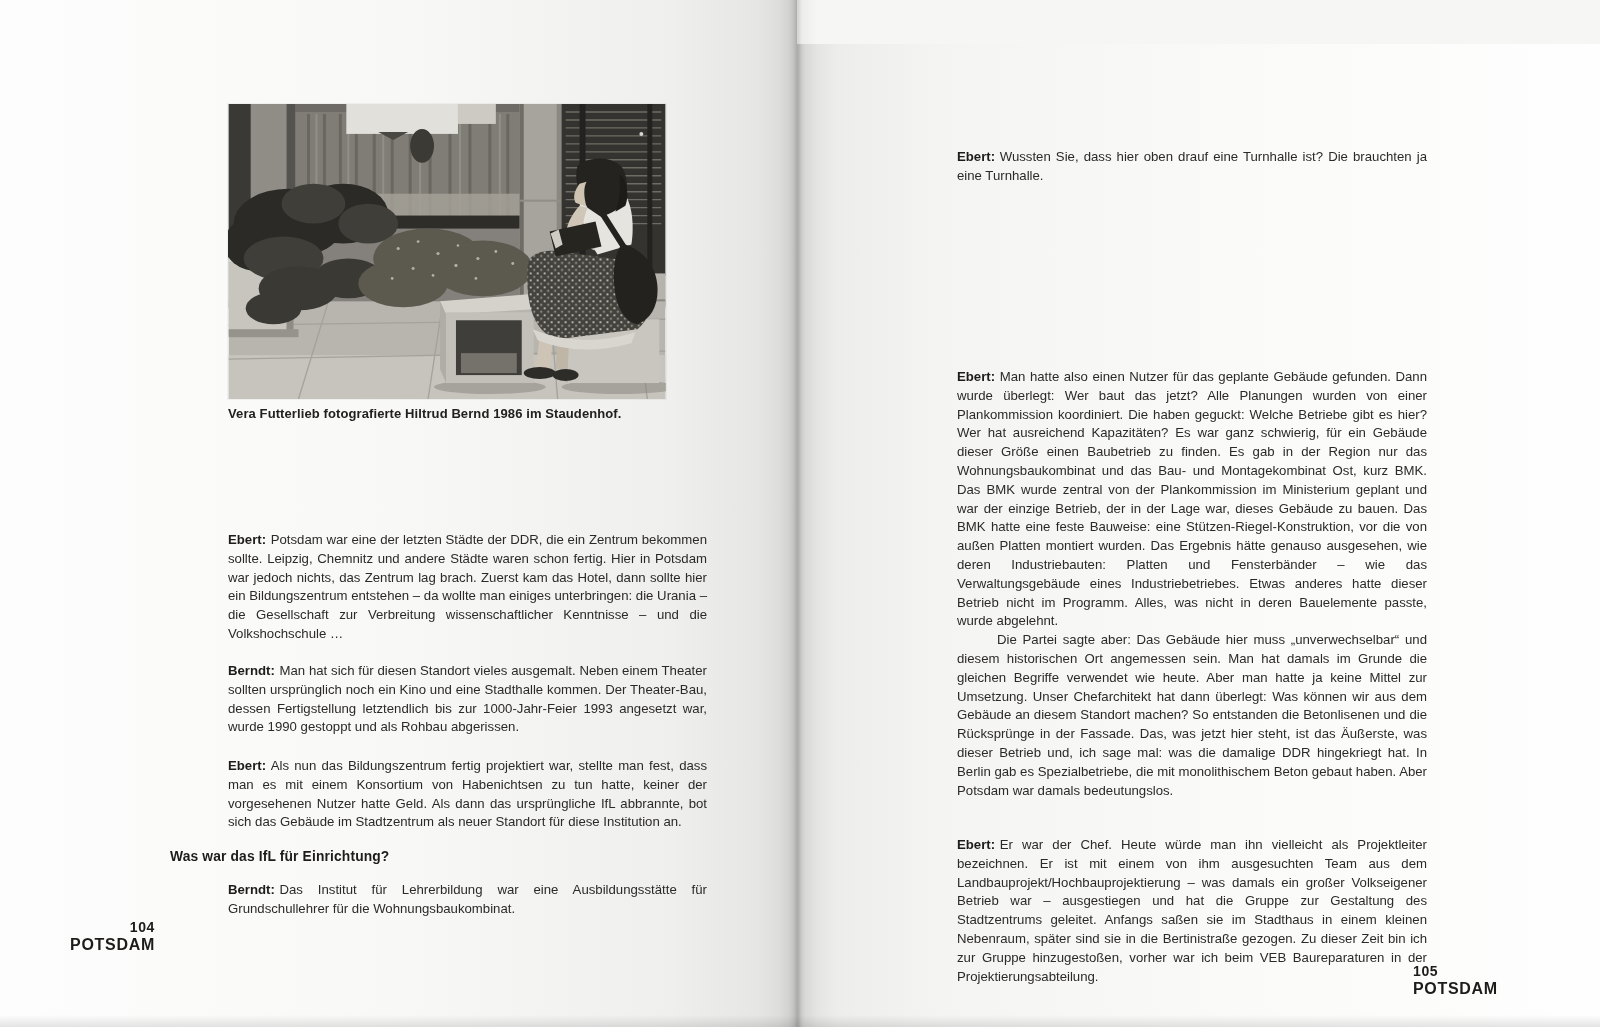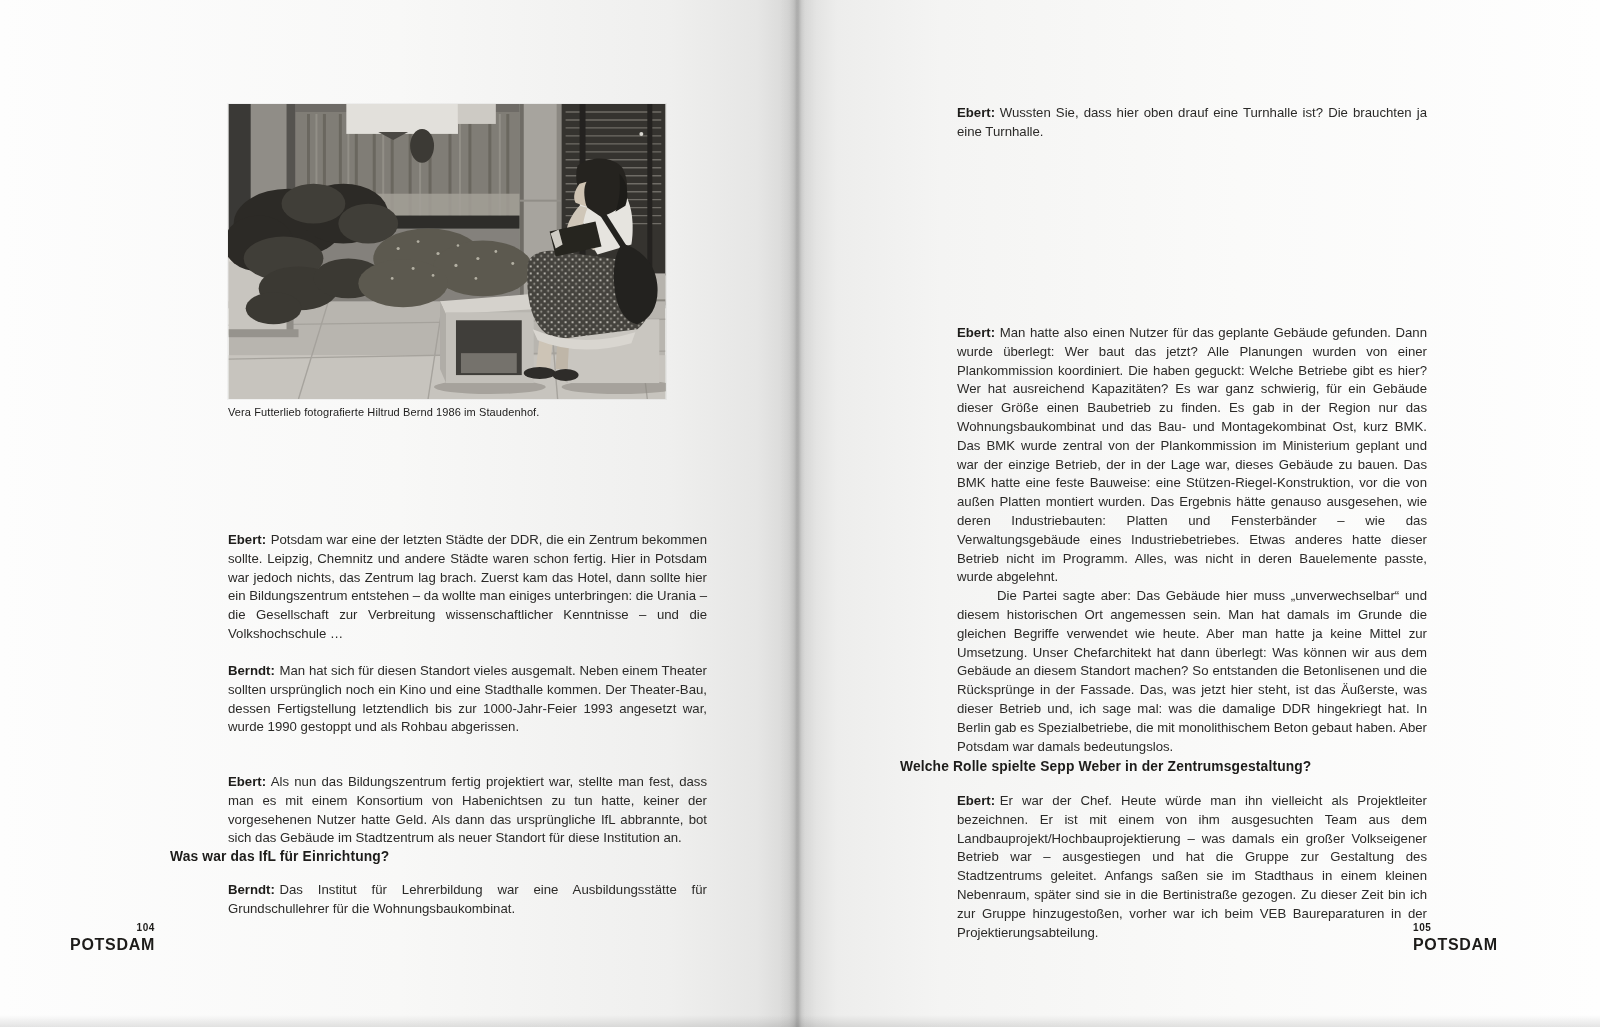--- a/index.html
+++ b/index.html
@@ -3,35 +3,35 @@
 <meta charset="utf-8">
 <style>
   html,body{margin:0;padding:0;background:#ffffff;}
   body{width:1600px;height:1027px;overflow:hidden;
        font-family:"Liberation Sans",sans-serif;color:#21201e;}
   .spread{position:relative;width:1600px;height:1027px;background:#f6f6f5;}
   .page{position:absolute;top:0;bottom:0;}
   .page-left{left:0;width:797px;
     background:linear-gradient(90deg,#fdfdfd 0%,#f8f8f7 50%,#efefee 84%,#e6e6e5 95%,#d9d9d8 99%,#c2c2c1 100%);}
   .page-right{left:797px;width:803px;
-    background:linear-gradient(90deg,#c6c6c5 0%,#dfdfde 1%,#ededec 5%,#f4f4f3 18%,#fafaf9 55%,#fefefe 100%);}
+    background:linear-gradient(90deg,#c6c6c5 0%,#dfdfde 1%,#ededec 5%,#f4f4f3 18%,#fafaf9 55%,#fefefe 100%);margin-top:44px;}
   .gutter{position:absolute;left:779px;top:0;bottom:0;width:38px;pointer-events:none;
     background:linear-gradient(90deg,rgba(0,0,0,0) 0%,rgba(0,0,0,0.05) 40%,rgba(0,0,0,0.14) 50%,rgba(0,0,0,0.04) 60%,rgba(0,0,0,0) 100%);}
   .edge-bottom{position:absolute;left:0;right:0;bottom:0;height:12px;pointer-events:none;
     background:linear-gradient(180deg,rgba(0,0,0,0) 0%,rgba(0,0,0,0.10) 100%);}
   .abs{position:absolute;}
   .q{font-weight:bold;font-size:13.8px;line-height:21px;text-align:justify;
      letter-spacing:0.15px;color:#1d1c1a;}
   .a{font-size:13.2px;line-height:18.8px;text-align:justify;color:#2b2a28;}
   .a p{margin:0;}
   .a .indent{text-indent:40px;}
   .spk{font-weight:bold;color:#1d1c1a;margin-right:0.35em;}
-  .caption{font-weight:normal;font-size:11px;letter-spacing:0.1px;color:#222120;}
+  .caption{font-weight:bold;font-size:13px;letter-spacing:0.1px;color:#222120;}
   .folio{font-weight:bold;color:#1d1c1a;line-height:17px;}
-  .folio .num{font-size:10px;letter-spacing:0.6px;}
+  .folio .num{font-size:14px;letter-spacing:0.6px;}
   .folio .city{font-size:16px;letter-spacing:0.7px;}
   .folio-left{text-align:right;}
   figure{margin:0;}
   .photo{box-shadow:0 0 0 1px rgba(0,0,0,0.04);}
 </style>
 </head>
 <body>
 
 <div class="spread">
 
@@ -209,21 +209,21 @@
 
 
     <div class="abs a" style="left:228px;top:531px;width:479px;">
       <p><b class="spk">Ebert:</b><span>Potsdam war eine der letzten Städte der DDR, die ein Zentrum bekommen sollte. Leipzig, Chemnitz und andere Städte waren schon fertig. Hier in Potsdam war jedoch nichts, das Zentrum lag brach. Zuerst kam das Hotel, dann sollte hier ein Bildungszentrum entstehen – da wollte man einiges unterbringen: die Urania – die Gesellschaft zur Verbreitung wissenschaftlicher Kenntnisse – und die Volkshochschule …</span></p>
     </div>
 
     <div class="abs a" style="left:228px;top:662px;width:479px;">
       <p><b class="spk">Berndt:</b><span>Man hat sich für diesen Standort vieles ausgemalt. Neben einem Theater sollten ursprünglich noch ein Kino und eine Stadthalle kommen. Der Theater-Bau, dessen Fertigstellung letztendlich bis zur 1000-Jahr-Feier 1993 angesetzt war, wurde 1990 gestoppt und als Rohbau abgerissen.</span></p>
     </div>
 
-    <div class="abs a" style="left:228px;top:757px;width:479px;margin-top:16px;">
+    <div class="abs a" style="left:228px;top:757px;width:479px;">
       <p><b class="spk">Ebert:</b><span>Als nun das Bildungszentrum fertig projektiert war, stellte man fest, dass man es mit einem Konsortium von Habenichtsen zu tun hatte, keiner der vorgesehenen Nutzer hatte Geld. Als dann das ursprüngliche IfL abbrannte, bot sich das Gebäude im Stadtzentrum als neuer Standort für diese Institution an.</span></p>
     </div>
 
     <div class="abs q" style="left:170px;top:846px;width:552px;text-align:left;">Was war das IfL für Einrichtung?</div>
 
     <div class="abs a" style="left:228px;top:881px;width:479px;">
       <p><b class="spk">Berndt:</b><span>Das Institut für Lehrerbildung war eine Ausbildungsstätte für Grundschullehrer für die Wohnungsbaukombinat.</span></p>
     </div>
 
     <div class="abs folio folio-left" style="left:55px;top:919px;width:100px;">
@@ -238,21 +238,20 @@
       <p><b class="spk">Ebert:</b><span>Wussten Sie, dass hier oben drauf eine Turnhalle ist? Die brauchten ja eine Turnhalle.</span></p>
     </div>
 
 
 
     <div class="abs a" style="left:160px;top:324px;width:470px;">
       <p><b class="spk">Ebert:</b><span>Man hatte also einen Nutzer für das geplante Gebäude gefunden. Dann wurde überlegt: Wer baut das jetzt? Alle Planungen wurden von einer Plankommission koordiniert. Die haben geguckt: Welche Betriebe gibt es hier? Wer hat ausreichend Kapazitäten? Es war ganz schwierig, für ein Gebäude dieser Größe einen Baubetrieb zu finden. Es gab in der Region nur das Wohnungsbaukombinat und das Bau- und Montagekombinat Ost, kurz BMK. Das BMK wurde zentral von der Plankommission im Ministerium geplant und war der einzige Betrieb, der in der Lage war, dieses Gebäude zu bauen. Das BMK hatte eine feste Bauweise: eine Stützen-Riegel-Konstruktion, vor die von außen Platten montiert wurden. Das Ergebnis hätte genauso ausgesehen, wie deren Industriebauten: Platten und Fensterbänder – wie das Verwaltungsgebäude eines Industriebetriebes. Etwas anderes hatte dieser Betrieb nicht im Programm. Alles, was nicht in deren Bauelemente passte, wurde abgelehnt.</span></p>
       <p class="indent">Die Partei sagte aber: Das Gebäude hier muss „unverwechselbar“ und diesem historischen Ort angemessen sein. Man hat damals im Grunde die gleichen Begriffe verwendet wie heute. Aber man hatte ja keine Mittel zur Umsetzung. Unser Chefarchitekt hat dann überlegt: Was können wir aus dem Gebäude an diesem Standort machen? So entstanden die Betonlisenen und die Rücksprünge in der Fassade. Das, was jetzt hier steht, ist das Äußerste, was dieser Betrieb und, ich sage mal: was die damalige DDR hingekriegt hat. In Berlin gab es Spezialbetriebe, die mit monolithischem Beton gebaut haben. Aber Potsdam war damals bedeutungslos.</p>
     </div>
 
-    <div class="abs q" style="left:103px;top:756px;width:460px;text-align:left;">Welche Rolle spielte Sepp Weber in der Zentrumsgestaltung?</div>
 
     <div class="abs a" style="left:160px;top:792px;width:470px;">
       <p><b class="spk">Ebert:</b><span>Er war der Chef. Heute würde man ihn vielleicht als Projektleiter bezeichnen. Er ist mit einem von ihm ausgesuchten Team aus dem Landbauprojekt/Hochbauprojektierung – was damals ein großer Volkseigener Betrieb war – ausgestiegen und hat die Gruppe zur Gestaltung des Stadtzentrums geleitet. Anfangs saßen sie im Stadthaus in einem kleinen Nebenraum, später sind sie in die Bertinistraße gezogen. Zu dieser Zeit bin ich zur Gruppe hinzugestoßen, vorher war ich beim VEB Baureparaturen in der Projektierungsabteilung.</span></p>
     </div>
 
     <div class="abs folio" style="left:616px;top:919px;width:110px;">
       <div class="num">105</div>
       <div class="city">POTSDAM</div>
     </div>
   </section>

